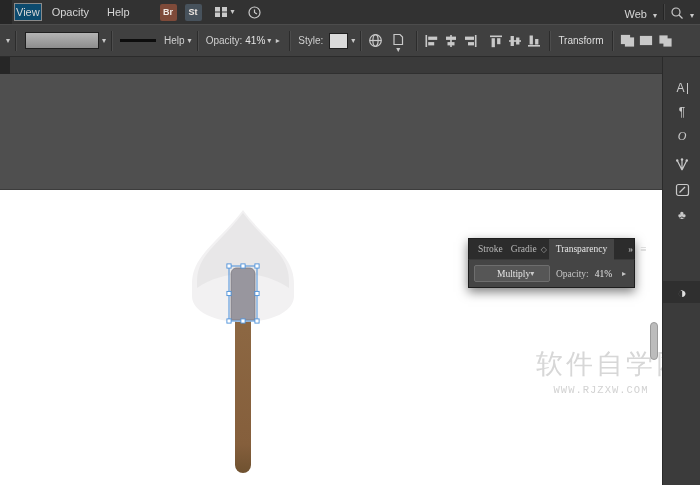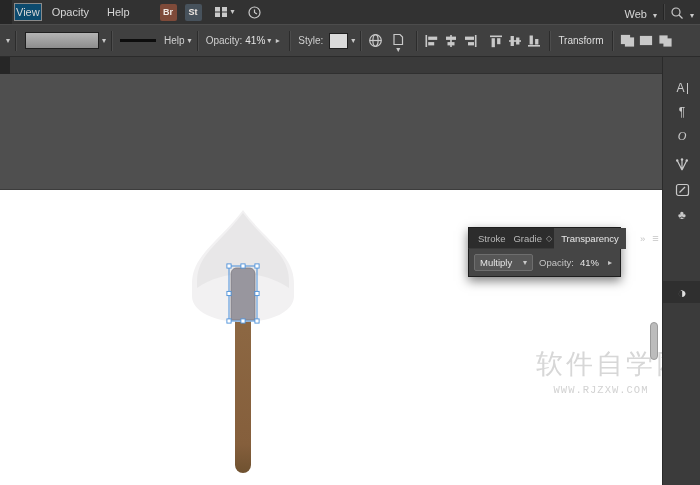--- a/index.html
+++ b/index.html
@@ -44,34 +44,34 @@
   .artboard{position:absolute;left:0;top:116px;width:662px;height:295px;background:#ffffff;
             box-shadow:0 -1px 0 #3c3c3c;}
   .shovel-svg{position:absolute;left:168px;top:124px;}
   .scroll-thumb{position:absolute;left:650px;top:248px;width:8px;height:38px;background:#bcbcbc;
                 border:1px solid #9a9a9a;border-radius:4px;box-sizing:border-box;}
   
   .watermark{position:absolute;left:536px;top:272px;width:130px;text-align:center;color:#d7d7d7;}
   .wm-title{font-size:27px;letter-spacing:3px;white-space:nowrap;}
   .wm-url{font-size:10.5px;letter-spacing:1px;color:#d2d2d2;margin-top:2px;font-family:Liberation Mono, monospace;}
   
-  .tpanel{position:absolute;left:468px;top:153px;width:153px;z-index:40;
-          box-shadow:0 4px 10px rgba(0,0,0,.5);font-size:9.5px;}
+  .tpanel{position:absolute;left:468px;top:164px;width:167px;z-index:40;
+          box-shadow:0 4px 10px rgba(0,0,0,.5);font-size:9.5px;font-family:Liberation Serif, serif;}
   .tp-header{height:21px;background:#2c2c2c;display:flex;align-items:center;padding:0 5px 0 9px;
              gap:8px;color:#b9b9b9;border:1px solid #1e1e1e;border-bottom:none;box-sizing:border-box;}
   .tp-tab{cursor:default;}
   .tp-tab.active{background:#454545;color:#e8e8e8;height:21px;line-height:21px;padding:0 7px;margin:17px -2px;}
   .tp-dia{font-size:8px;color:#9a9a9a;margin:0 -4px;}
   .tp-sp{flex:1;}
   .tp-chevs{letter-spacing:-1px;color:#c5c5c5;}
   .tp-menu{color:#c5c5c5;font-size:11px;}
   .tp-body{height:29px;background:#454545;border:1px solid #1e1e1e;border-top:1px solid #3a3a3a;
            display:flex;align-items:center;padding:0 5px;gap:6px;box-sizing:border-box;}
   .tp-dd{width:76px;height:17px;background:#565656;border:1px solid #6e6e6e;border-radius:2px;
-         display:flex;align-items:center;padding:0 5px;color:#e4e4e4;box-sizing:border-box;}
+         display:flex;align-items:center;padding:0 22px;color:#e4e4e4;box-sizing:border-box;}
   .tp-dd .chev{margin-left:auto;}
   .tp-label{color:#c6c6c6;}
   .tp-value{color:#e4e4e4;}
   .tp-arrow{margin-left:auto;color:#c6c6c6;font-size:8px;padding:2px 3px;}
   
   .rstrip{position:absolute;top:57px;right:0;width:38px;height:428px;background:#3b3b3b;
           border-left:1px solid #2a2a2a;z-index:20;box-sizing:border-box;}
   .rs-icon{position:absolute;left:0;width:38px;height:22px;display:grid;place-items:center;
            color:#c9c9c9;font-size:12px;}
   .rs-icon.serif{font-family:"Liberation Serif",serif;font-style:italic;}

